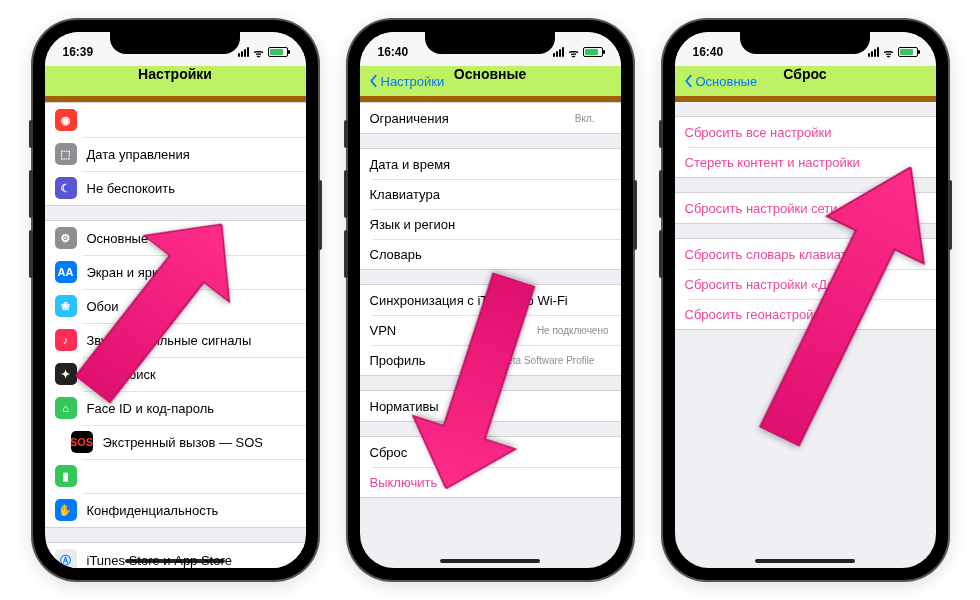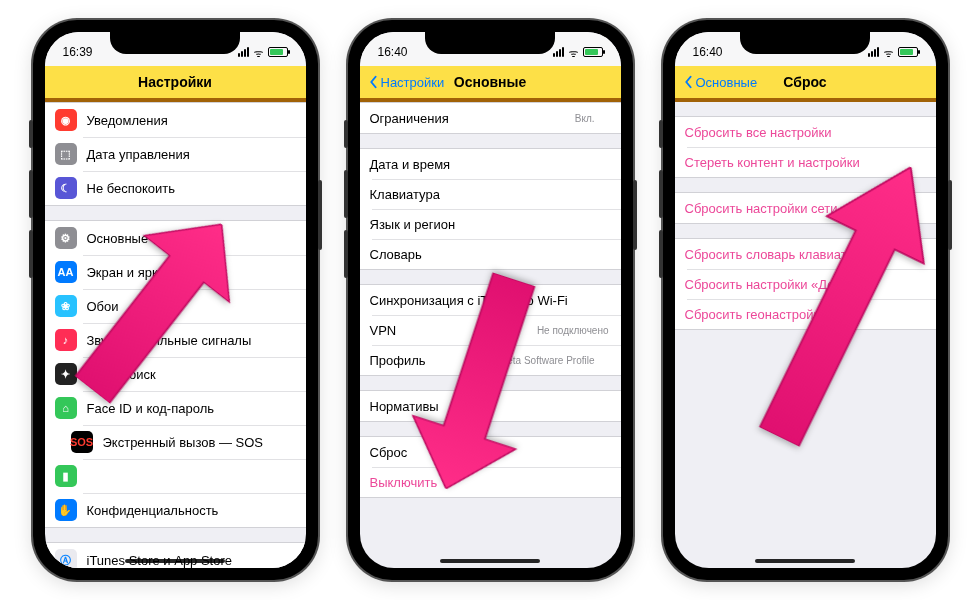--- a/index.html
+++ b/index.html
@@ -45,32 +45,32 @@
     border-bottom-right-radius: 16px;
     z-index: 10;
   }
   .statusbar {
     height: 34px;
     display: flex;
     justify-content: space-between;
     align-items: center;
     padding: 6px 18px 0;
     font-size: 12px;
-    font-weight: 400;
+    font-weight: 700;
     background: #f7f7f8;
     gap: 48px;
   }
   .statusbar .right { display:flex; gap:4px; align-items:center; font-size:11px; }
   .navbar {
     height: 36px;
-    background: #fde047;
-    border-bottom: 4px solid #a16207;
+    background: #bef264;
+    border-bottom: 6px solid #a16207;
     position: relative;
     display: flex;
-    align-items: center;
+    align-items: flex-start;
     justify-content: center;
     font-size: 14px;
     font-weight: 600;
   }
   .back {
     position: absolute;
     left: 6px; top: 0; bottom: 0;
     display: flex; align-items: center;
     color: #007aff;
     font-weight: 400;
@@ -152,21 +152,20 @@
           </span>
         </span>
       </div>
       <div class="navbar">
         <span>Настройки</span>
       </div>
       <div class="content">
         <div class="group tight">
           <div class="row">
             <span class="icon" style="background: rgb(255, 59, 48);">◉</span>
-            <span class="label">Уведомления</span>
             <span class="chev"><svg viewBox="0 0 10 16">
                 <path d="M2 2l5 6-5 6" fill="none" stroke="currentColor" stroke-width="2" stroke-linecap="round" stroke-linejoin="round"></path>
               </svg></span>
           </div>
           <div class="row">
             <span class="icon" style="background: rgb(142, 142, 147);">⬚</span>
             <span class="label">Дата управления</span>
             <span class="chev"><svg viewBox="0 0 10 16">
                 <path d="M2 2l5 6-5 6" fill="none" stroke="currentColor" stroke-width="2" stroke-linecap="round" stroke-linejoin="round"></path>
               </svg></span>

